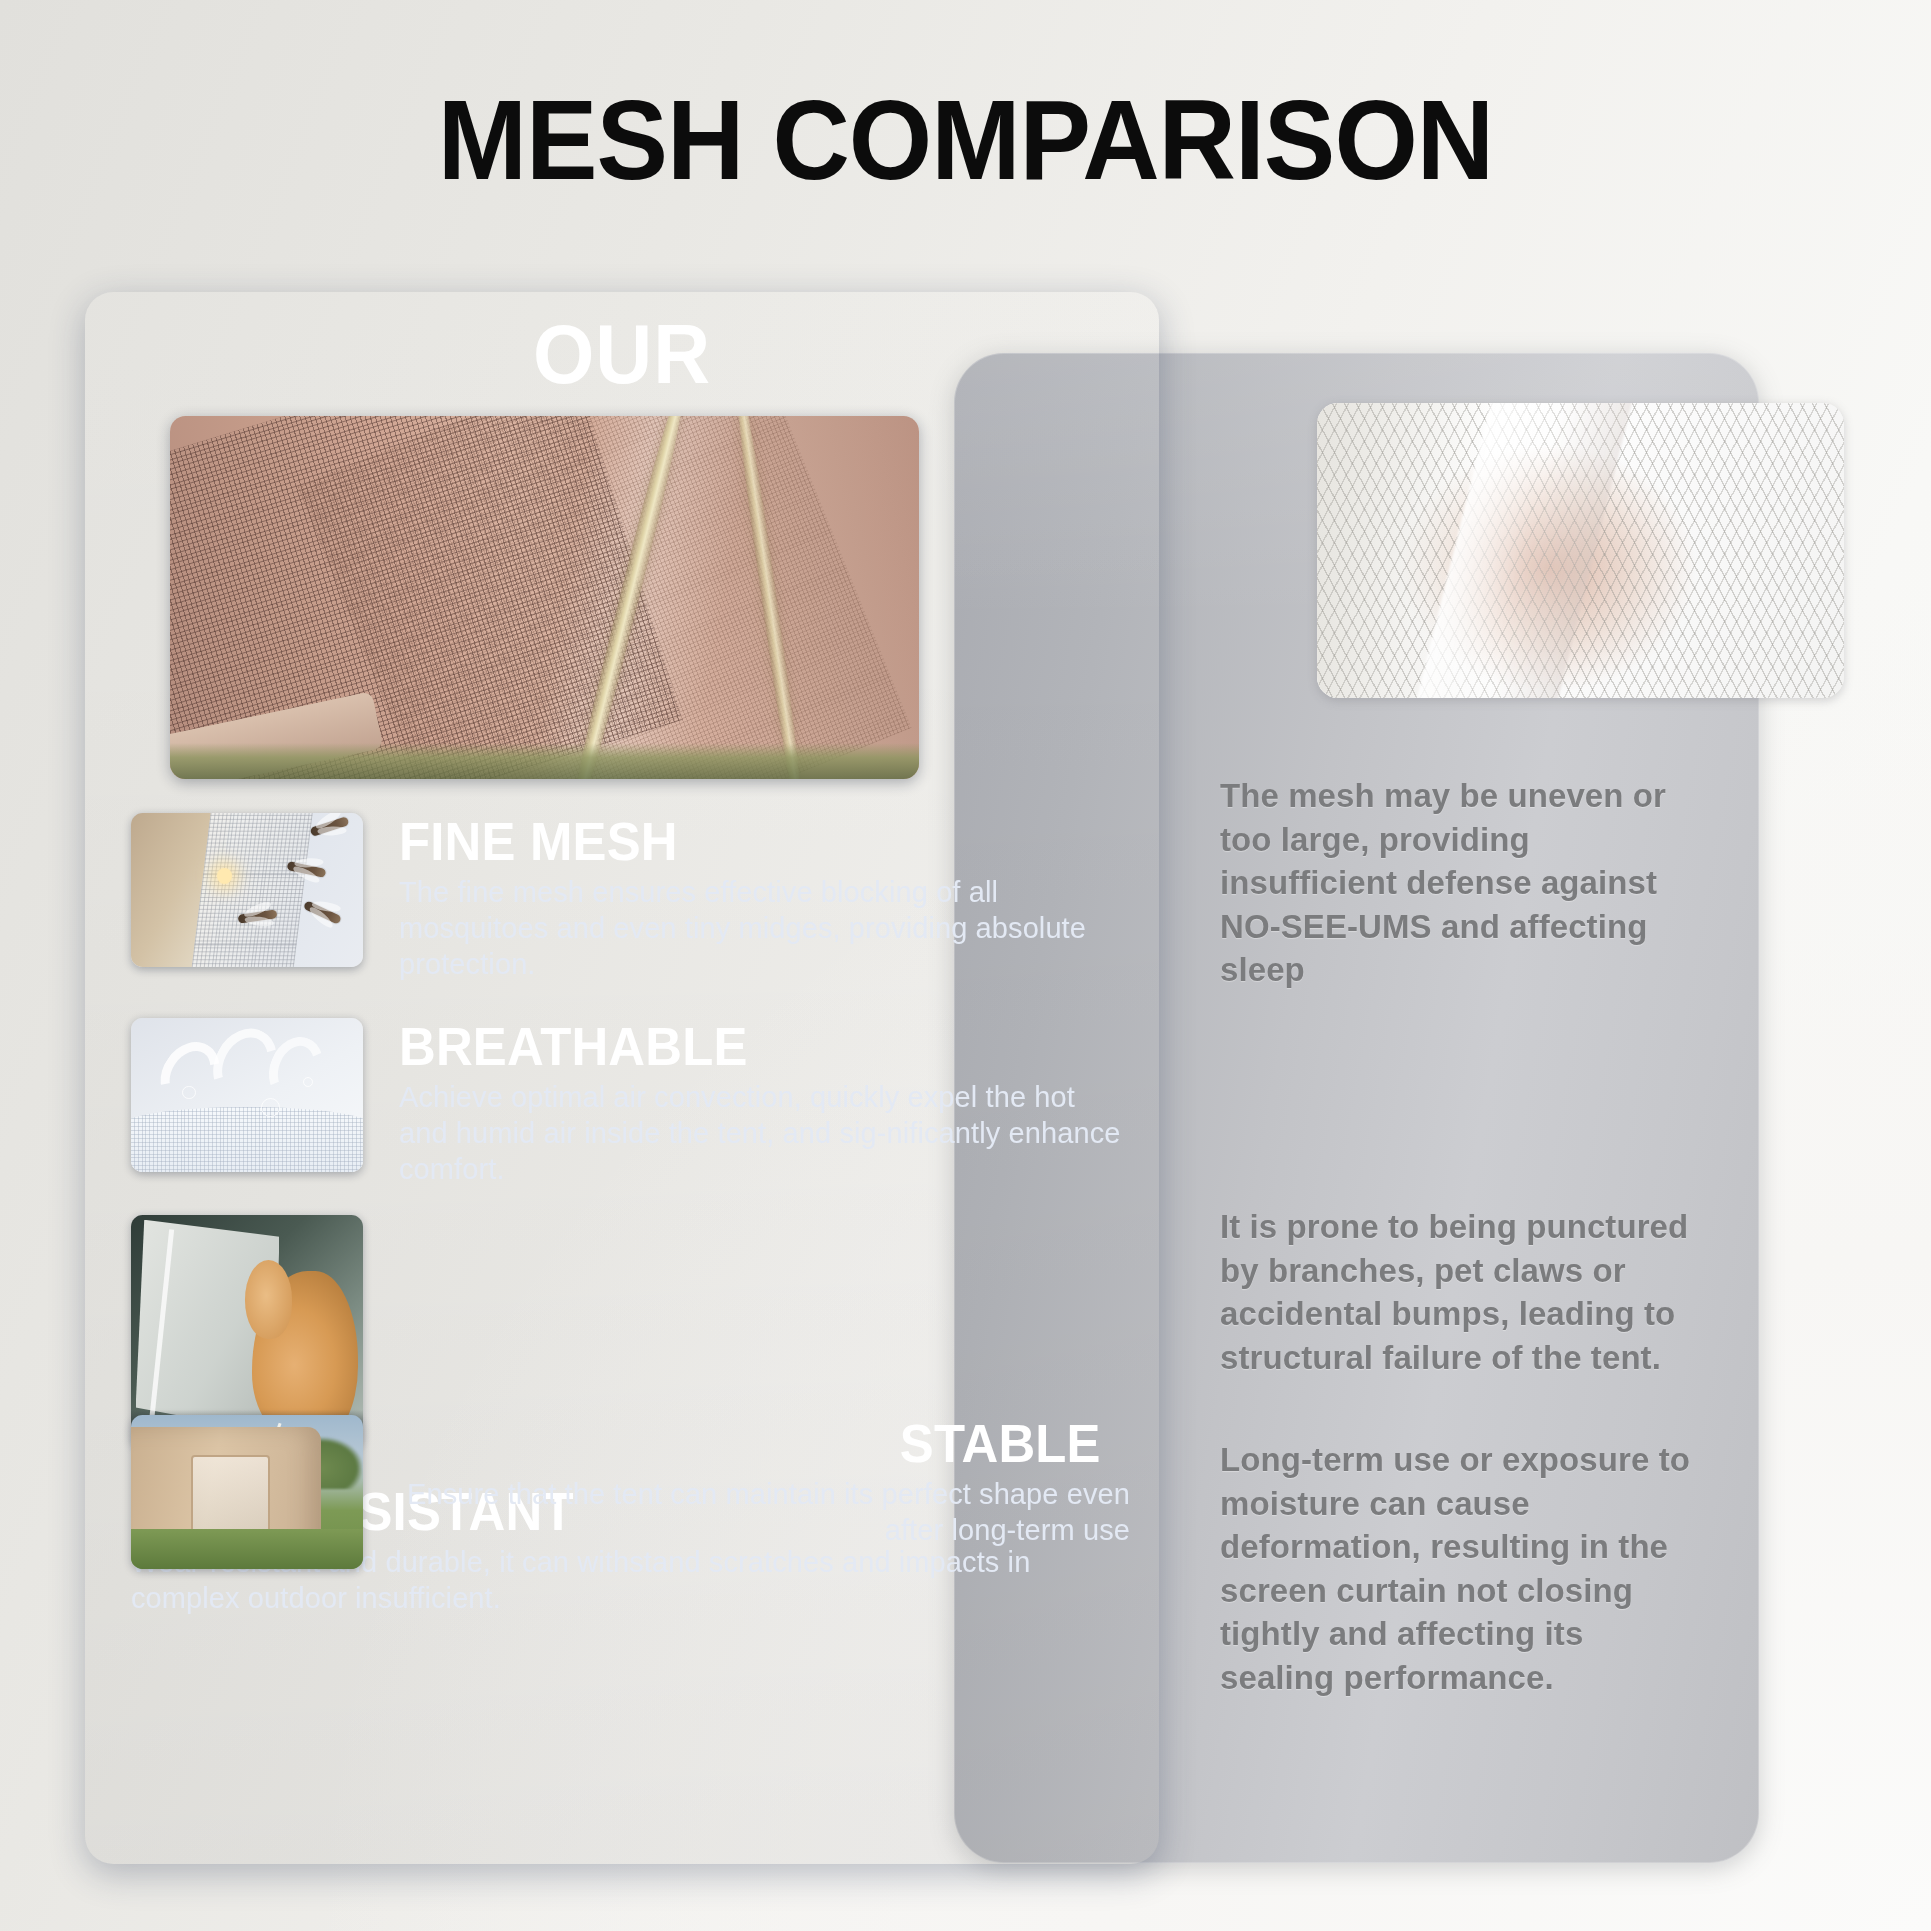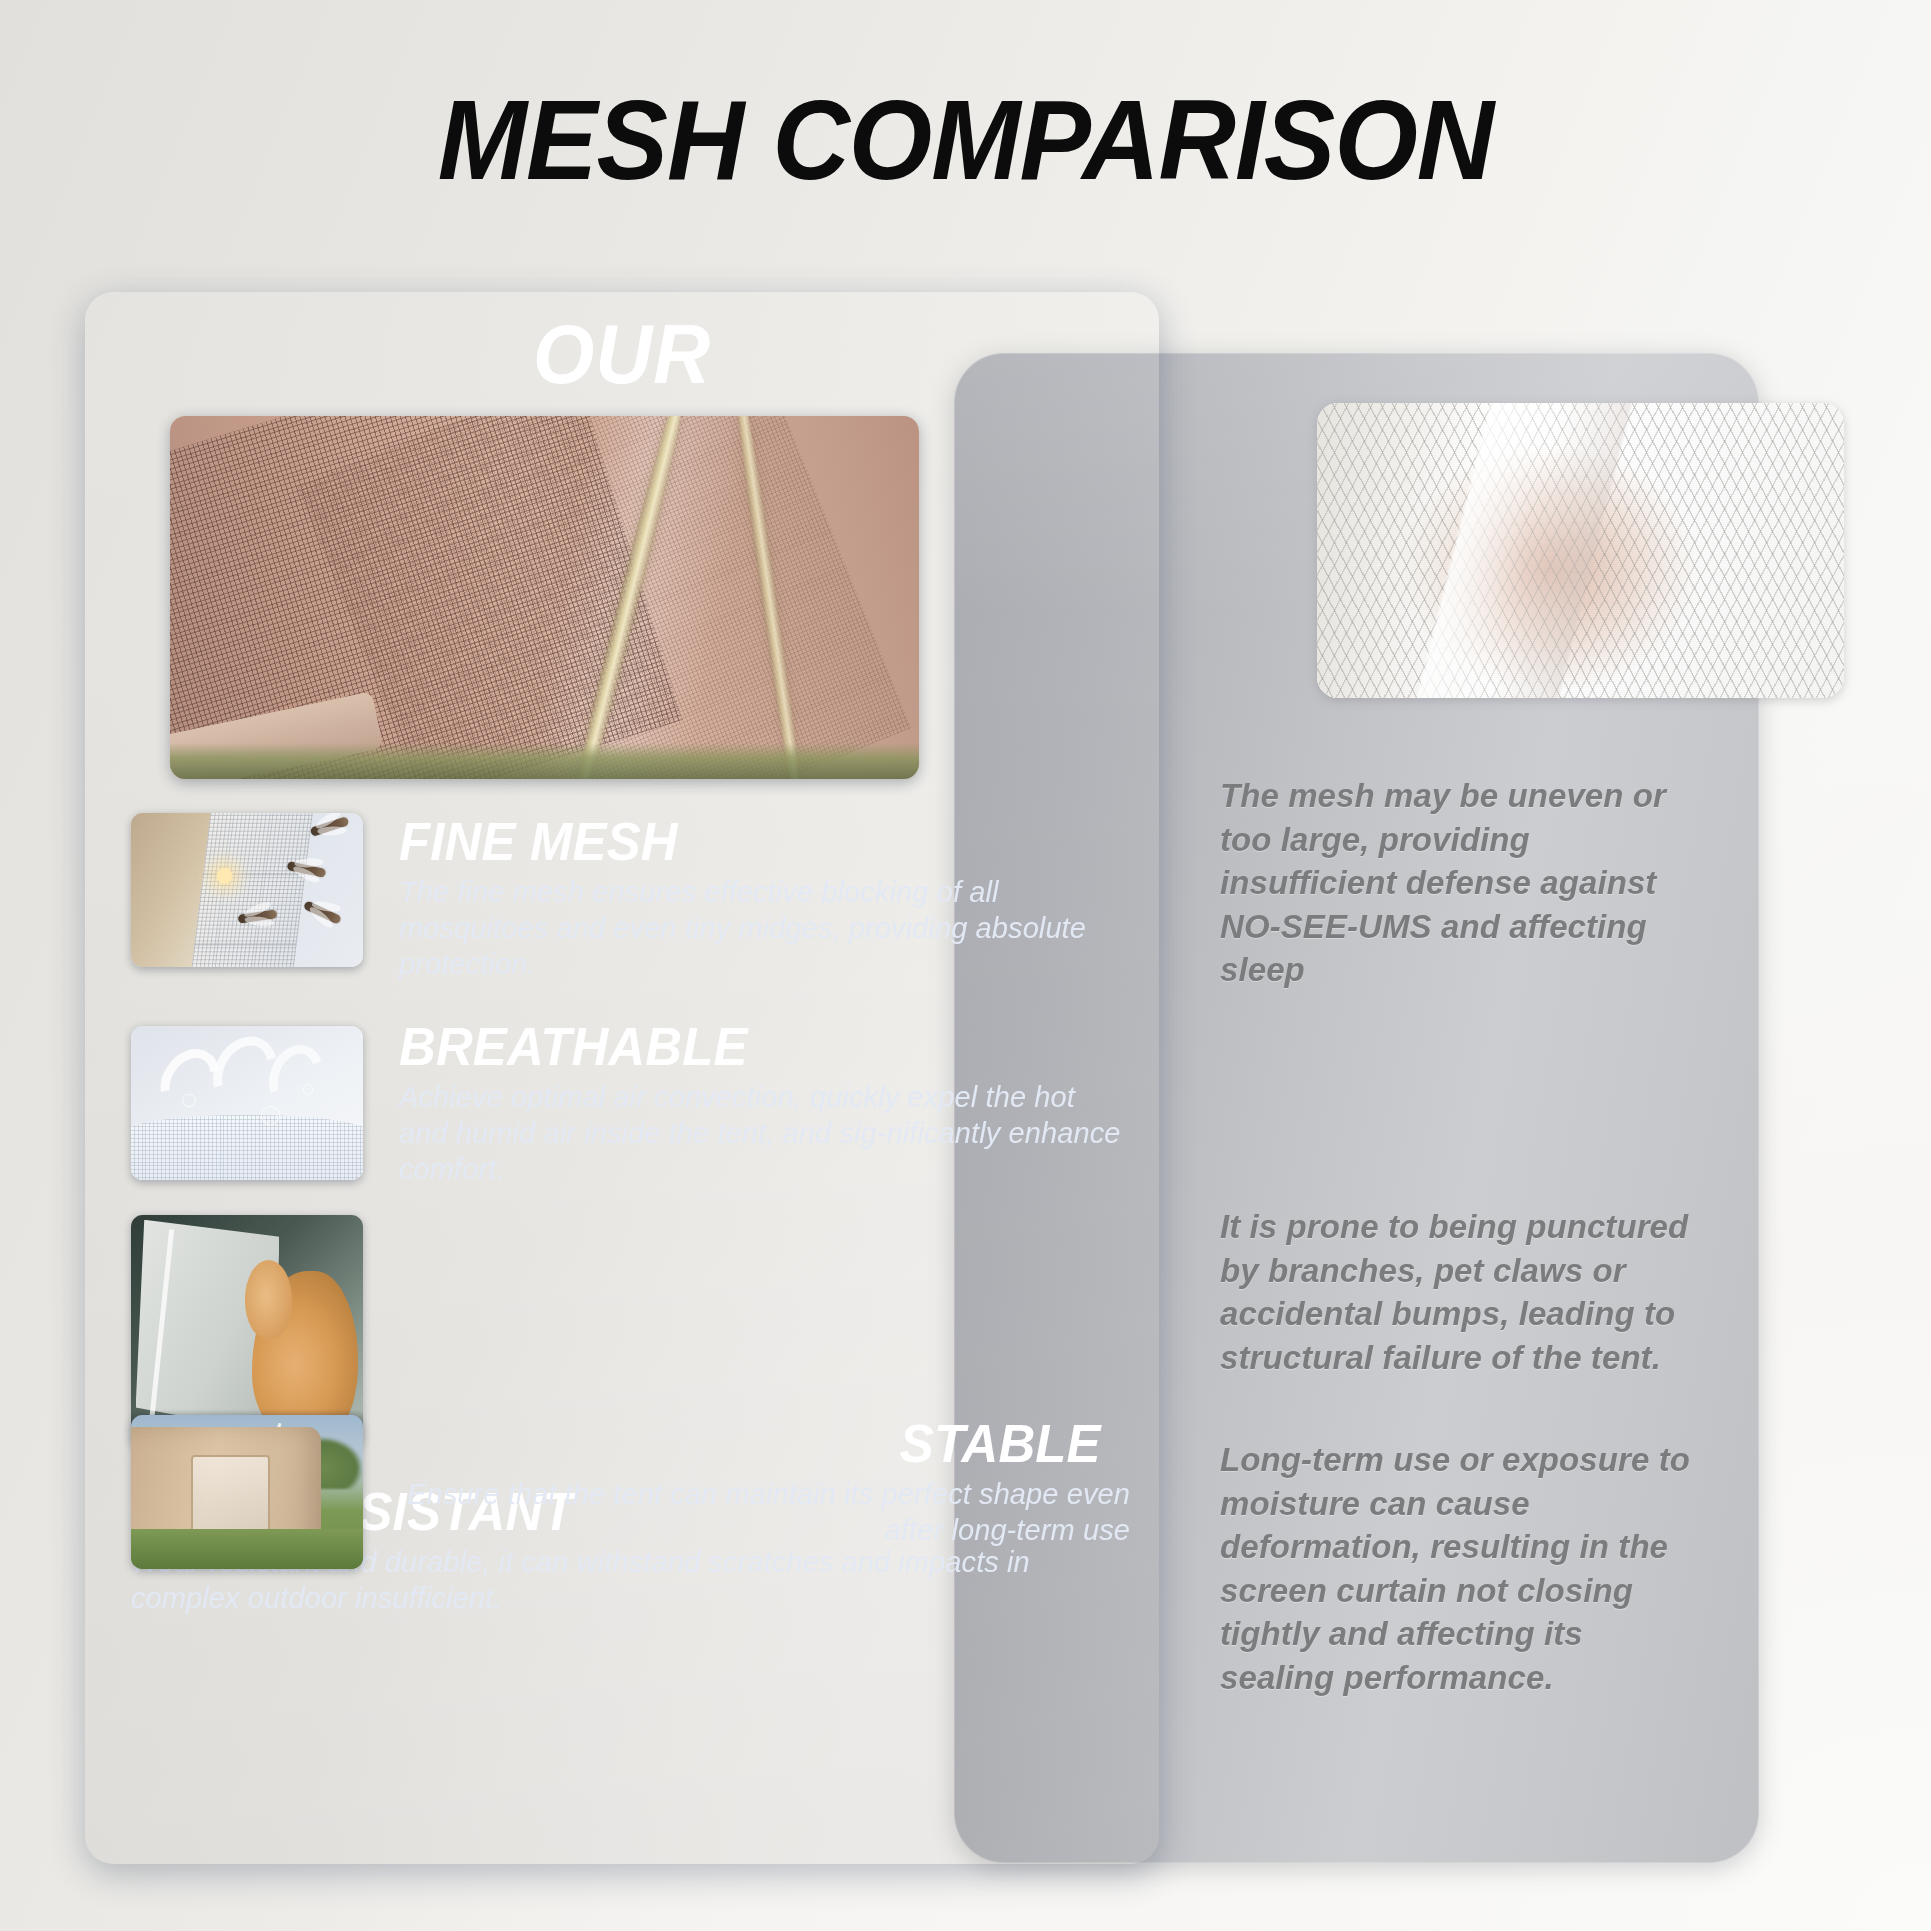--- a/index.html
+++ b/index.html
@@ -8,21 +8,20 @@
     font-family: "Liberation Sans", sans-serif;
     background: #efeeeb;
     position: relative;
     overflow: hidden;
   }
   .page {
     position: absolute; inset: 0;
     background:
       radial-gradient(ellipse 120% 100% at 100% 100%, #fbfbfa 0%, #f7f6f4 35%, rgba(247,246,244,0) 70%),
       linear-gradient(112deg, #e1e0dc 0%, #e9e8e4 28%, #f2f1ee 55%, #f8f8f6 78%, #fafaf8 100%);
-    font-style: italic;
   }
 
   
   .title {
     position:absolute; left:0; right:0; top:83px;
     text-align:center;
     font-family:"Liberation Sans Narrow","Liberation Sans",sans-serif;
     font-weight:700;
     font-size:114px;
     letter-spacing:-1px;
@@ -109,21 +108,21 @@
   .hero {
     position:absolute; left:85px; top:124px; width:749px; height:363px;
     border-radius:15.4px; overflow:hidden;
     box-shadow:0 3.9px 13.5px rgba(20,30,50,0.30);
     z-index:3;
   }
 
   .features { position:absolute; left:46px; top:521px; right:29px; z-index:3; }
   .feature { position:absolute; left:0; right:0; display:flex; gap:36px; }
   .f0 { top:0px; }
-  .f1 { top:205px;align-items:center; }
+  .f1 { top:205px; }
   .f2 { top:402px;flex-direction:column; }
   .f3 { top:602px;text-align:right; }
 
   .thumb {
     width:232px; height:154px; flex:0 0 232px;
     border-radius:11.6px; overflow:hidden;
     position:relative;
     box-shadow:0 2.9px 8.7px rgba(15,25,45,0.28);
   }
   .ftext { padding-top:1.9px; }

